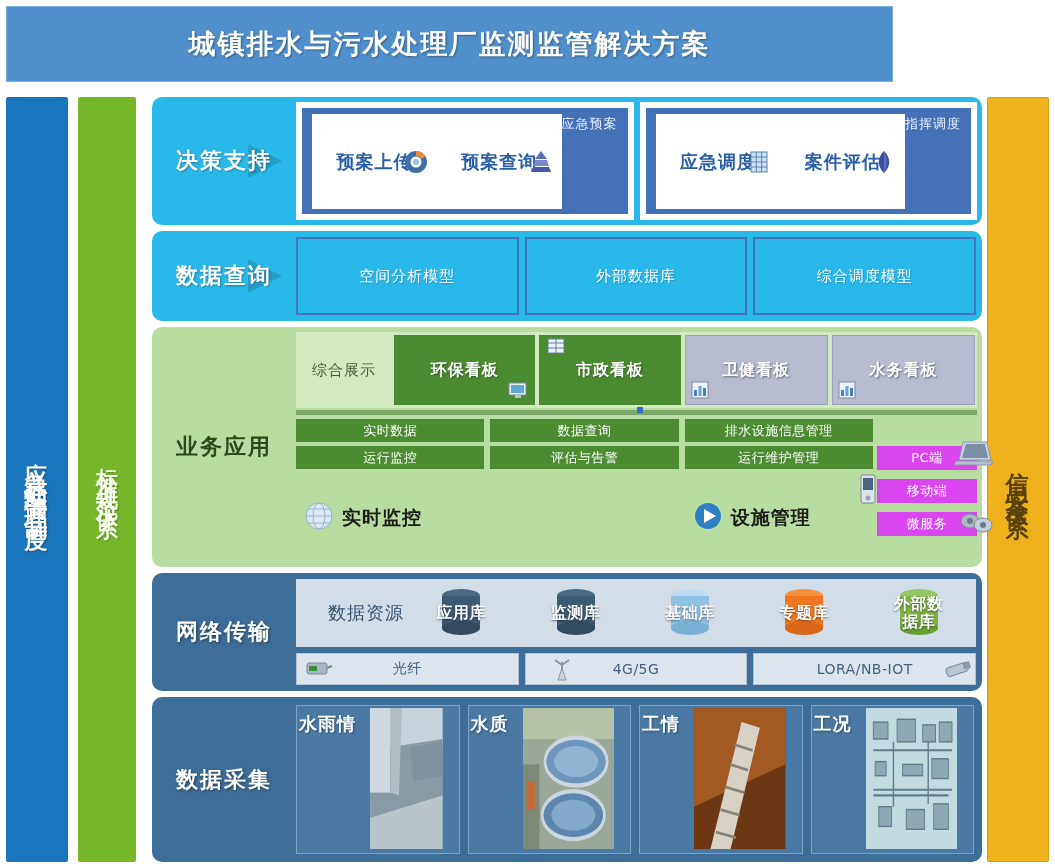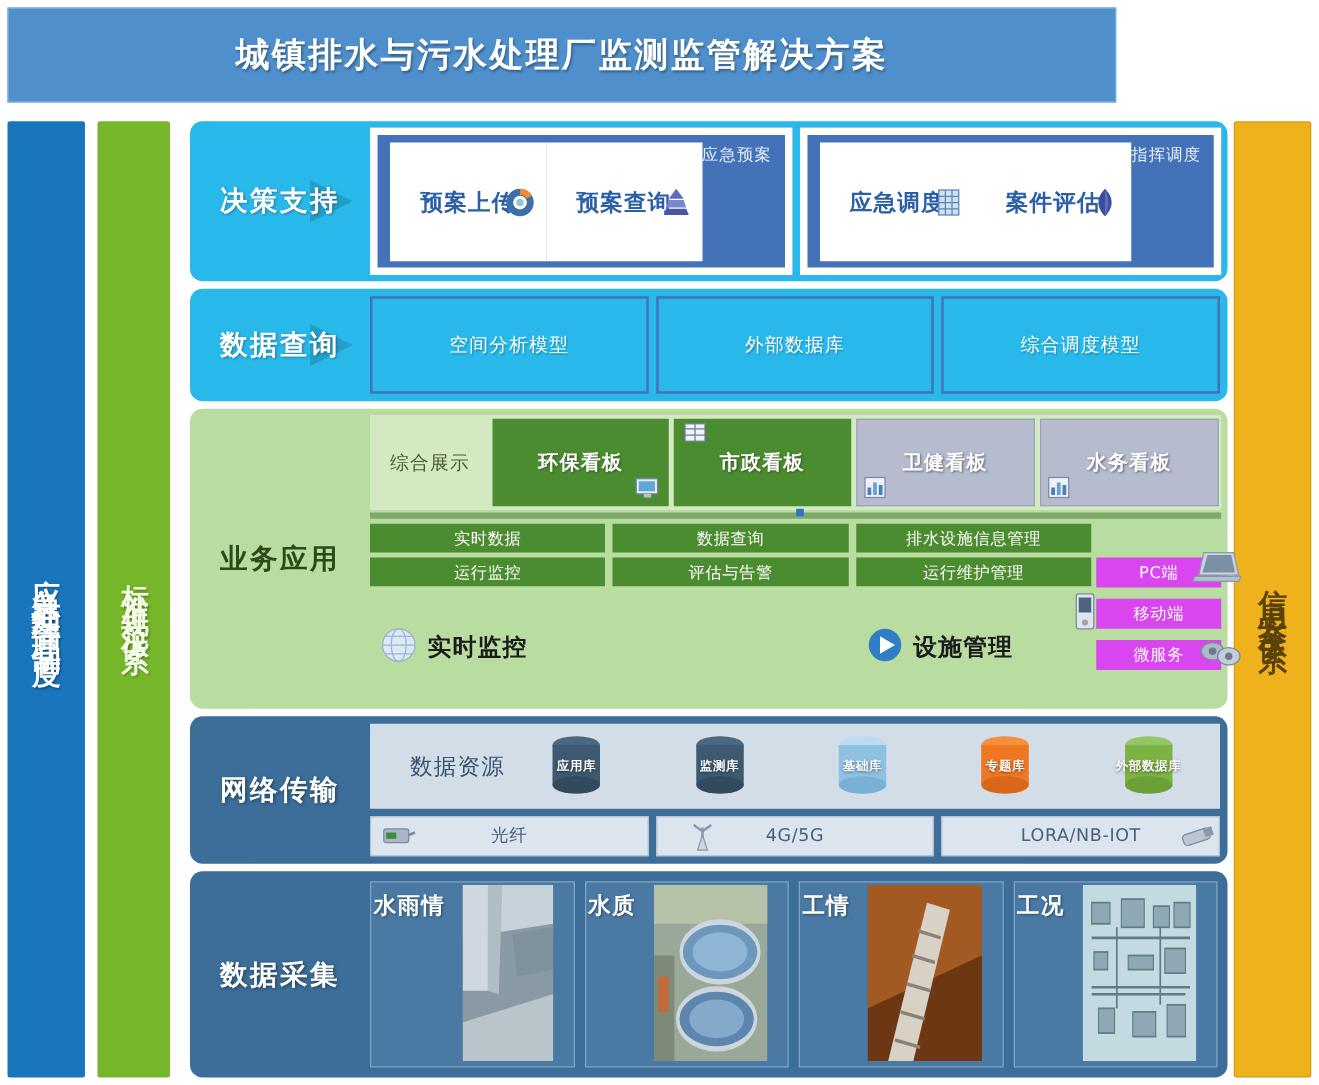--- a/index.html
+++ b/index.html
@@ -131,21 +131,21 @@
 
   
   .p-net { height: 118px; background: #3d6e99; }
   .p-net .body { position: absolute; left: 144px; top: 6px; right: 6px; bottom: 6px;
     display: flex; flex-direction: column; gap: 6px; }
   .net-top { flex: 1; background: #d3dde8; display: flex; align-items: center; }
   .net-lbl { width: 108px; text-align: right; color: #35536e; font-size: 18px; letter-spacing: 1px; }
   .db-wrap { flex: 1; display: flex; align-items: center; justify-content: space-around; }
   .db { width: 58px; height: 58px; position: relative;
     display: flex; align-items: center; justify-content: center; }
-  .db .dbtxt { position: relative; z-index: 2; color: #fff; font-size: 10px;
+  .db .dbtxt { position: relative; z-index: 2; color: #fff; font-size: 16px;
     font-weight: bold; text-align: center; line-height: 1.1; letter-spacing: .5px;
     text-shadow: 0 1px 2px rgba(0,0,0,.5); }
   .net-bot { height: 32px; display: flex; gap: 6px; }
   .trans { flex: 1; background: #dce4ee; border: 1px solid #b3c3d4;
     display: flex; align-items: center; justify-content: center; position: relative; }
   .trans .tt { color: #48607a; font-size: 14px; letter-spacing: .5px; }
   .trans .ticon { position: absolute; width: 30px; height: 22px; }
 
   
   .p-data { flex: 1; background: #3d6e99; }

